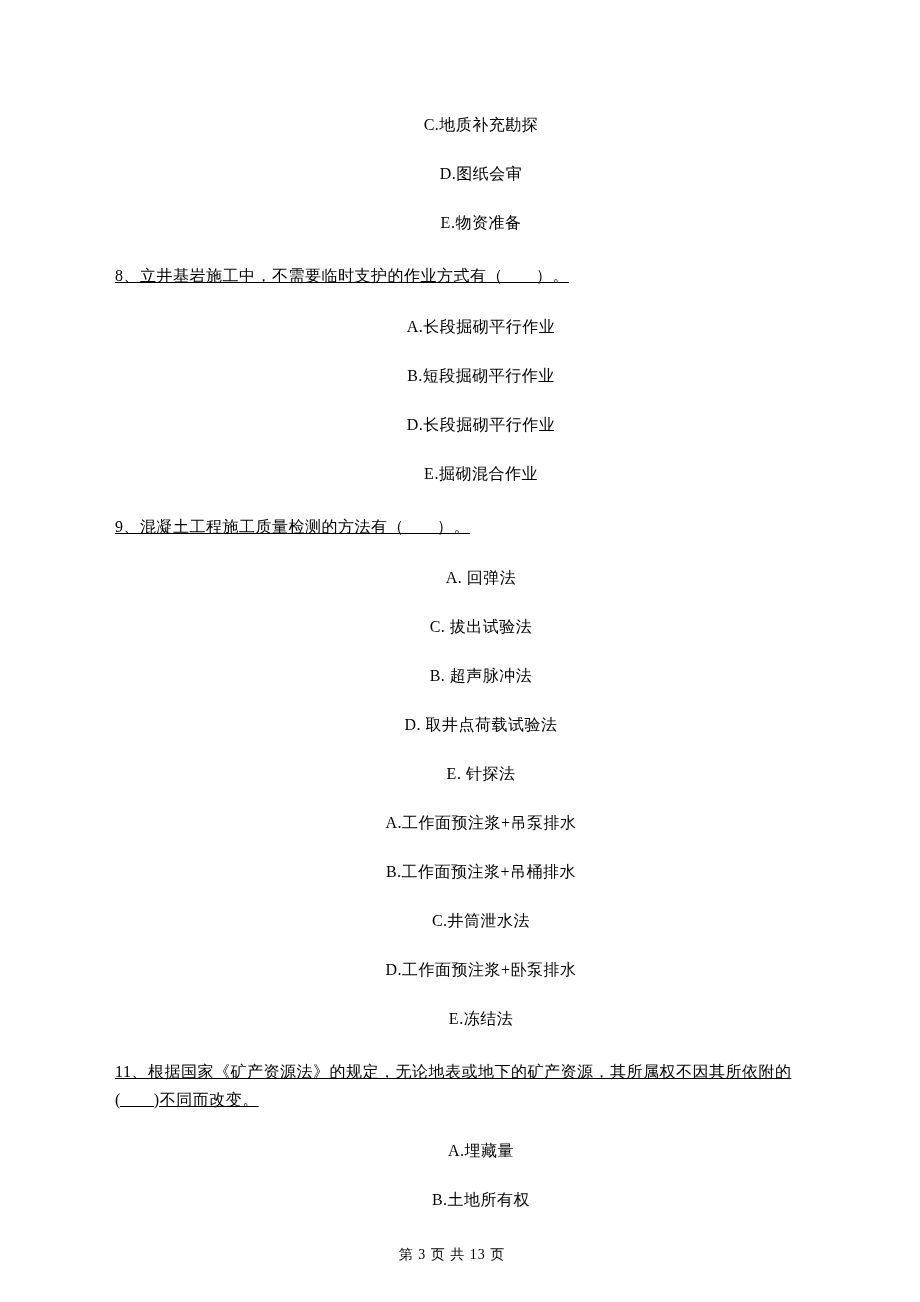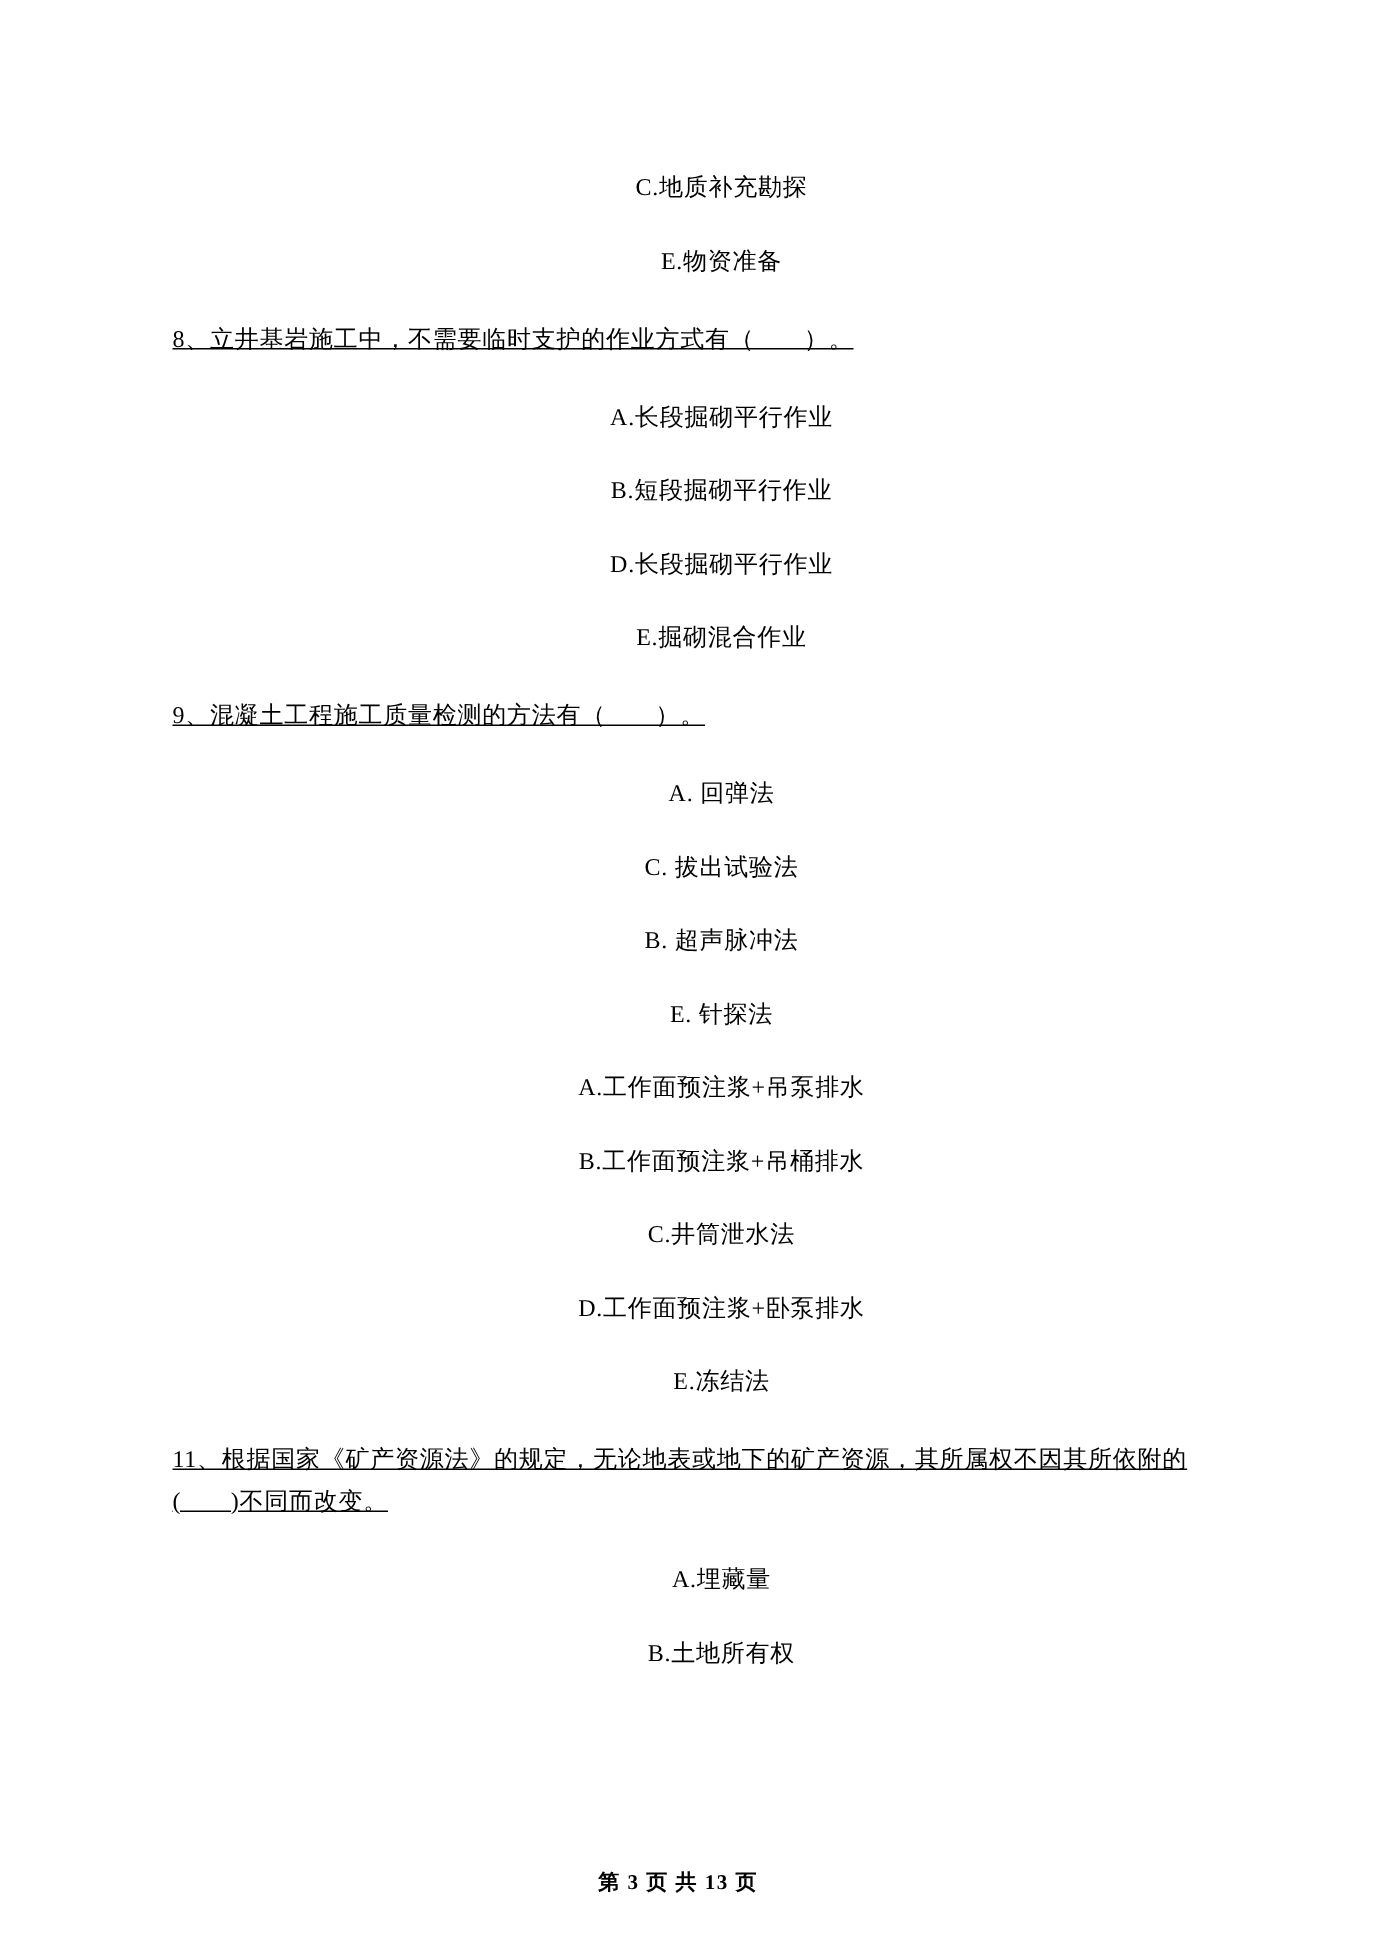--- a/index.html
+++ b/index.html
@@ -32,40 +32,41 @@
       text-decoration: underline;
     }
     .footer {
       position: absolute;
       bottom: 38px;
       left: 0;
       right: 16px;
       text-align: center;
       font-size: 14px;
       letter-spacing: 1px;
-      font-weight: bold;
     }
   </style>
 </head>
 <body>
 
 <div class="page">
   <div class="option">C.地质补充勘探</div>
+  <div class="option">D.图纸会审</div>
   <div class="option">E.物资准备</div>
 
   <div class="question">8、立井基岩施工中，不需要临时支护的作业方式有（　　）。</div>
   <div class="option">A.长段掘砌平行作业</div>
   <div class="option">B.短段掘砌平行作业</div>
   <div class="option">D.长段掘砌平行作业</div>
   <div class="option">E.掘砌混合作业</div>
 
   <div class="question">9、混凝土工程施工质量检测的方法有（　　）。</div>
   <div class="option">A.  回弹法</div>
   <div class="option">C.  拔出试验法</div>
   <div class="option">B.  超声脉冲法</div>
+  <div class="option">D.  取井点荷载试验法</div>
   <div class="option">E.  针探法</div>
 
   <div class="option">A.工作面预注浆+吊泵排水</div>
   <div class="option">B.工作面预注浆+吊桶排水</div>
   <div class="option">C.井筒泄水法</div>
   <div class="option">D.工作面预注浆+卧泵排水</div>
   <div class="option">E.冻结法</div>
 
   <div class="question">11、根据国家《矿产资源法》的规定，无论地表或地下的矿产资源，其所属权不因其所依附的(　　)不同而改变。</div>
   <div class="option">A.埋藏量</div>

